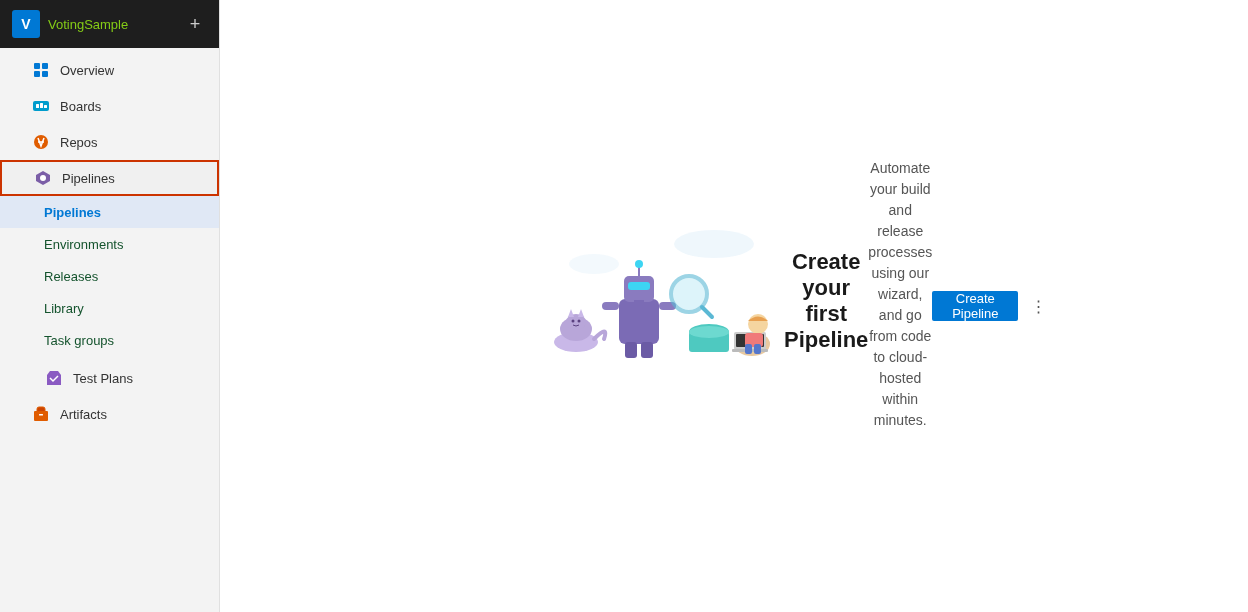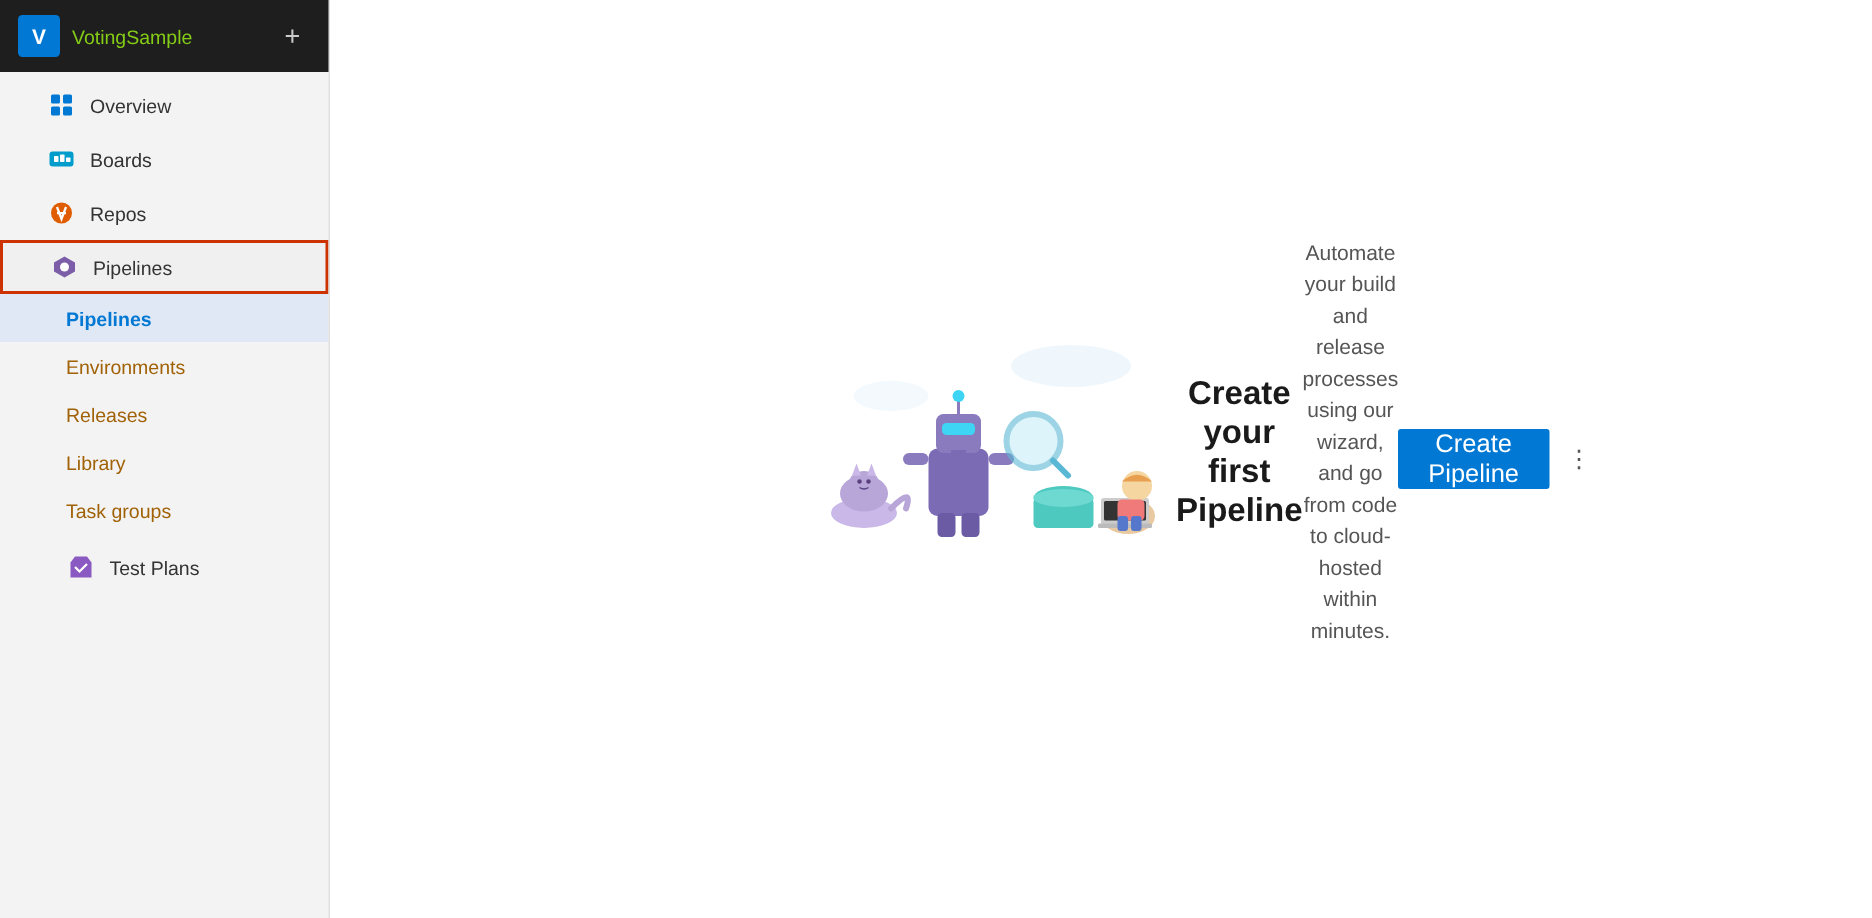--- a/index.html
+++ b/index.html
@@ -91,21 +91,21 @@
     }
 
     .sub-nav-item {
       display: flex;
       align-items: center;
       padding: 0 16px 0 44px;
       height: 32px;
       cursor: pointer;
       gap: 10px;
       font-size: 13px;
-      color: #a16207;
+      color: #14532d;
     }
 
     .sub-nav-item.active {
       background: #e0e8f5;
       font-weight: 600;
       color: #0078d4;
     }
 
     
     .main {
@@ -151,21 +151,21 @@
       align-items: center;
       gap: 12px;
     }
 
     .create-btn {
       background: #0078d4;
       color: #fff;
       border: none;
       border-radius: 2px;
       padding: 0 20px;
-      font-size: 17px;
+      font-size: 13px;
       cursor: pointer;
       font-family: inherit;
     }
 
     .more-btn {
       color: #555;
       font-size: 16px;
       cursor: pointer;
       user-select: none;
       letter-spacing: 1px;
@@ -258,20 +258,30 @@
     <div class="nav-item" style="margin-top:4px;margin-left:13px;">
       <span class="icon icon-testplans">
         <svg width="18" height="18" viewBox="0 0 18 18" fill="none">
           <path d="M5 2 L13 2 L16 6 L16 16 L2 16 L2 6 Z" fill="#8a5ac2"></path>
           <path d="M5 9 L8 12 L13 7" stroke="white" stroke-width="1.5" fill="none"></path>
         </svg>
       </span>
       <span>Test Plans</span>
     </div>
 
+    <div class="nav-item">
+      <span class="icon icon-artifacts">
+        <svg width="18" height="18" viewBox="0 0 18 18" fill="none">
+          <rect x="2" y="6" width="14" height="10" rx="1" fill="#e05c00"></rect>
+          <path d="M5 6 L5 4 Q5 2 7 2 L11 2 Q13 2 13 4 L13 6" stroke="#e05c00" stroke-width="1" fill="#cc4400"></path>
+          <rect x="7" y="9" width="4" height="1.5" rx="0.5" fill="white"></rect>
+        </svg>
+      </span>
+      <span>Artifacts</span>
+    </div>
   </div>
 </div>
 
 <div class="main">
   <div class="main-content">
 
     <div class="illustration">
       <svg width="260" height="160" viewBox="0 0 260 160" fill="none" xmlns="http://www.w3.org/2000/svg">
 
         <ellipse cx="190" cy="30" rx="40" ry="14" fill="#e8f4fb" opacity="0.7"></ellipse>

